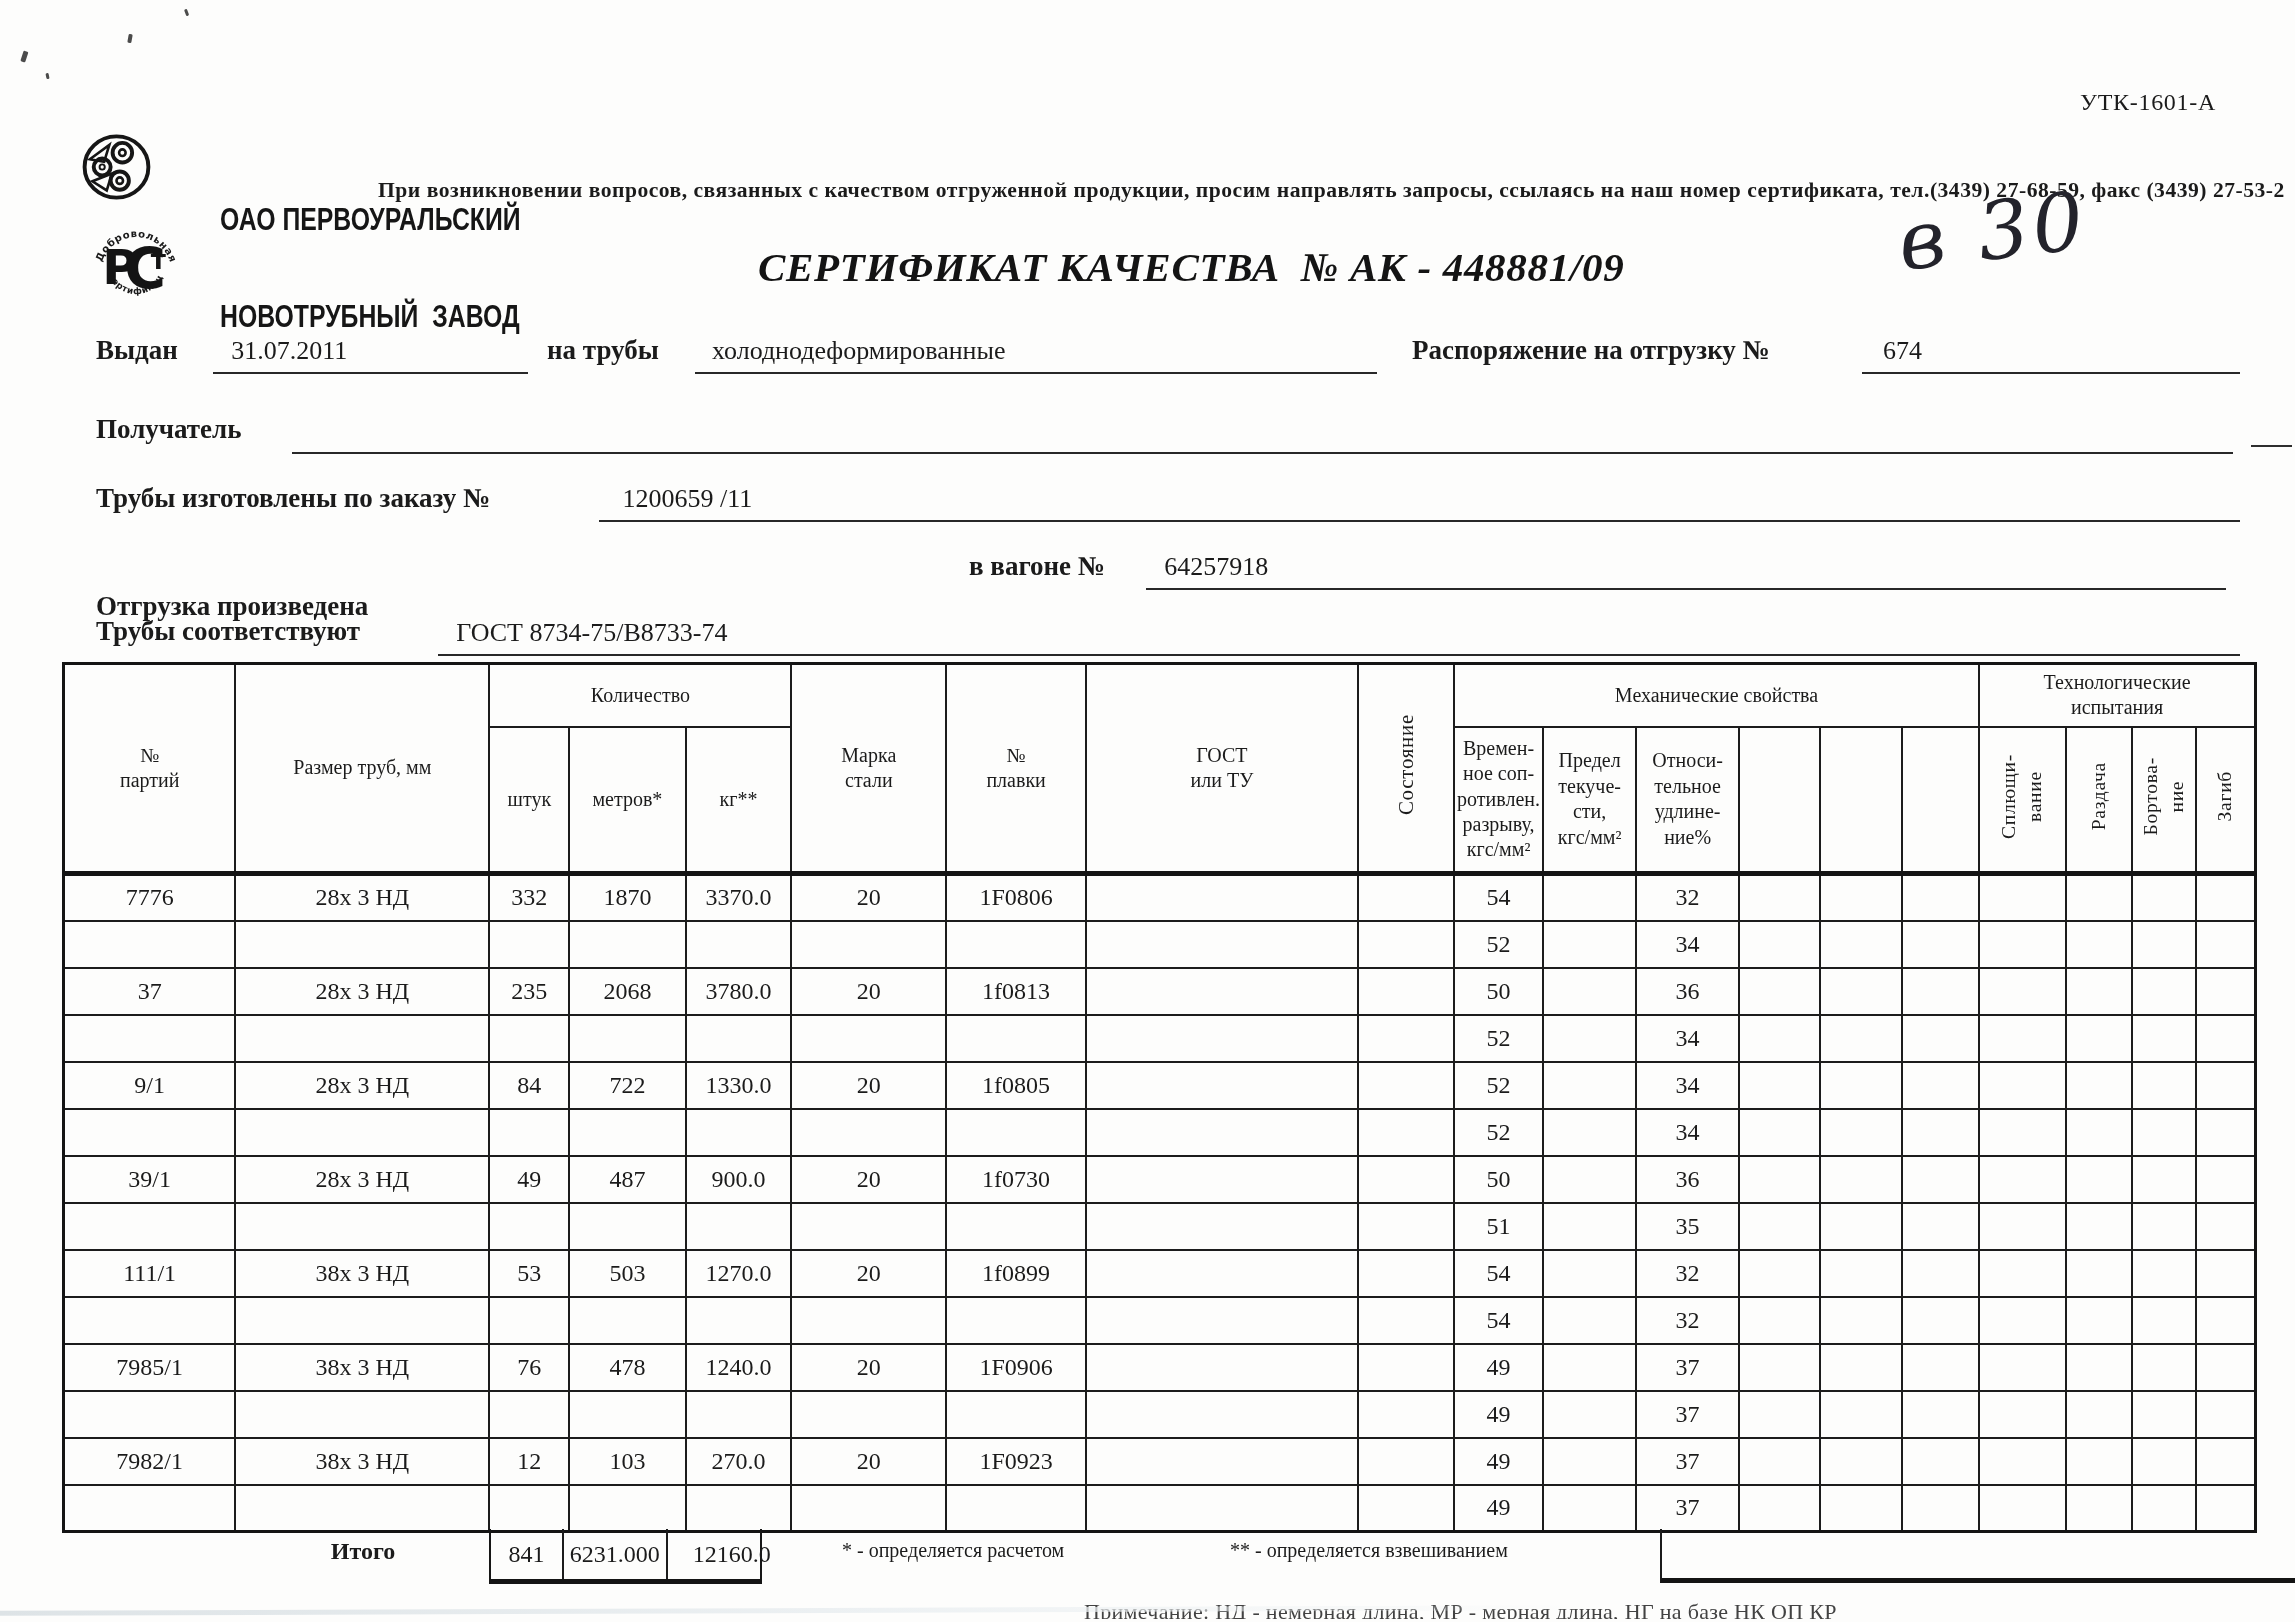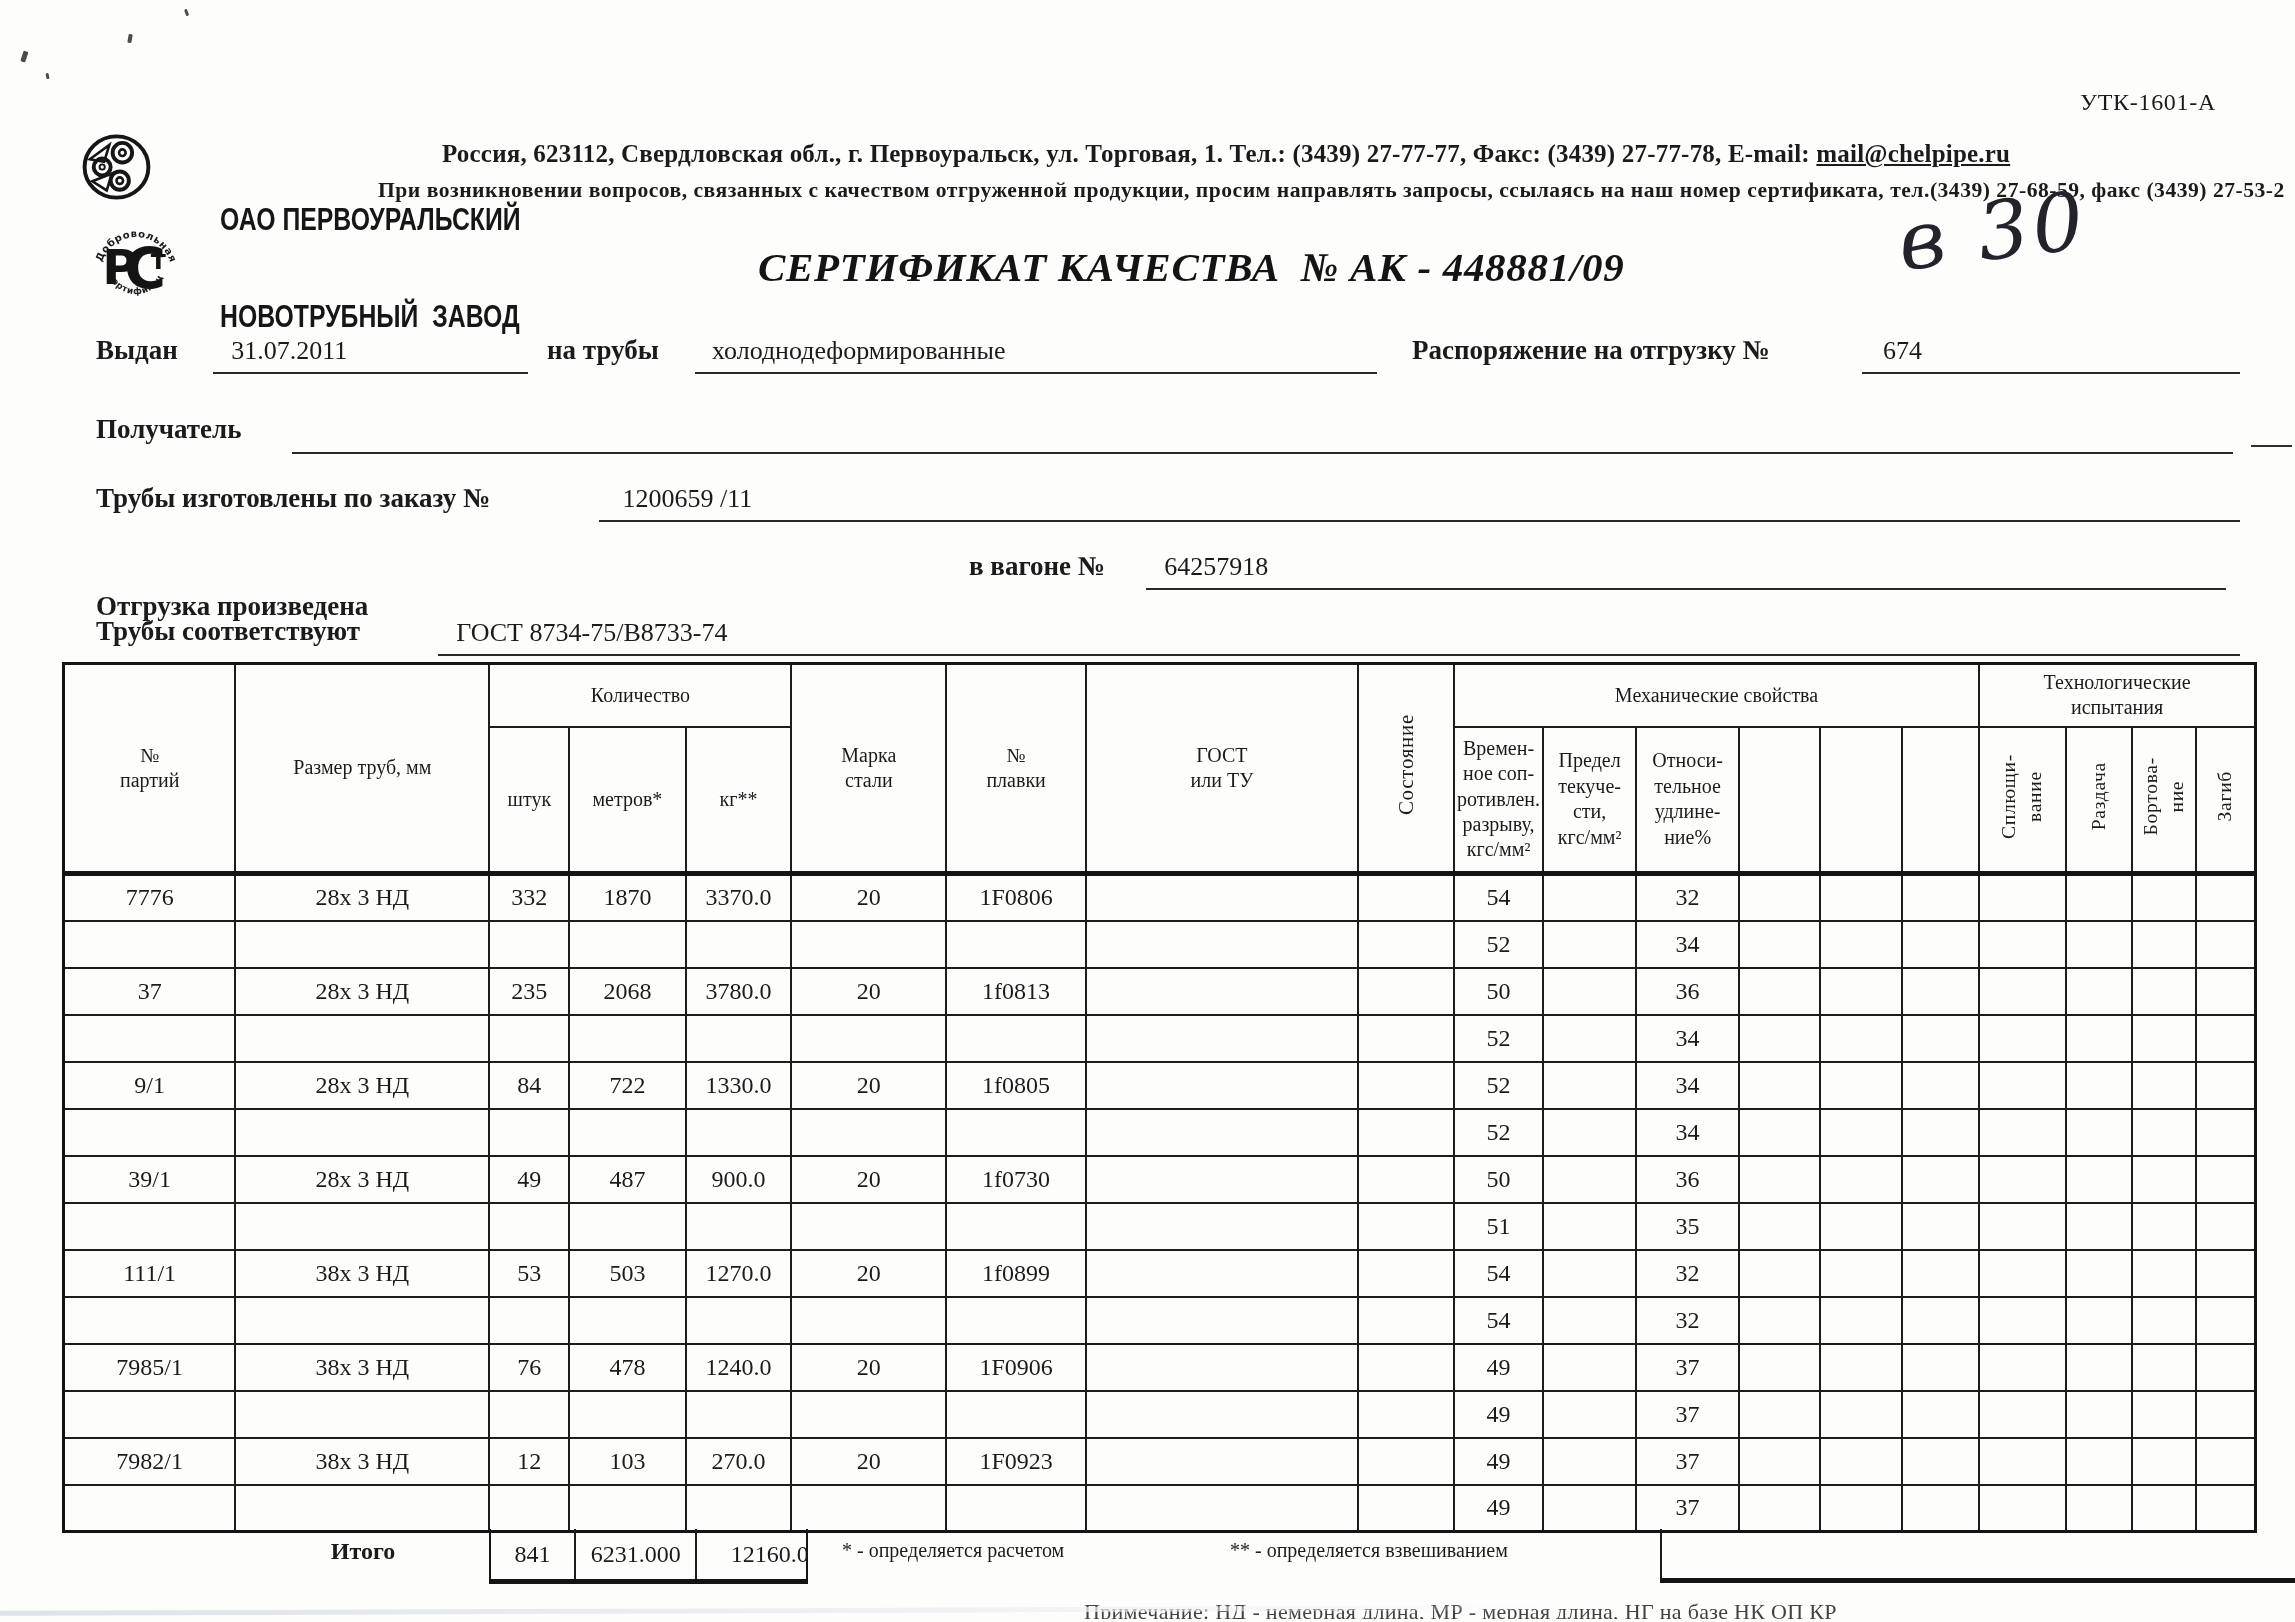--- a/index.html
+++ b/index.html
@@ -97,23 +97,20 @@
       <polygon points="12,40 42,18 34,44" fill="none" stroke="#161616" stroke-width="4"></polygon>
       <polygon points="16,74 46,62 38,88" fill="none" stroke="#161616" stroke-width="4"></polygon>
     </svg>
   </div>
 
   <div class="abs company-name" style="left:220px;top:140px;">
     <div>ОАО ПЕРВОУРАЛЬСКИЙ</div>
     <div>НОВОТРУБНЫЙ  ЗАВОД</div>
   </div>
 
-  <div class="abs addr1" style="left:442px;top:140px;">
-    <span>Россия, 623112, Свердловская обл., г. Первоуральск, ул. Торговая, 1. Тел.: (3439) 27-77-77, Факс: (3439) 27-77-78,  E-mail: </span><span class="email">mail@chelpipe.ru</span>
-  </div>
   <div class="abs addr2" style="left:378px;top:178px;">При возникновении вопросов, связанных с качеством отгруженной продукции, просим направлять запросы, ссылаясь на наш номер сертификата, тел.(3439) 27-68-59, факс (3439) 27-53-2</div>
 
   <div class="abs" style="left:90px;top:220px;width:92px;height:89px;">
     <svg width="92" height="89" viewBox="0 0 150 150">
       <defs>
         <path id="arcTop" d="M 16,78 A 60,60 0 0 1 134,78" fill="none"></path>
         <path id="arcBot" d="M 28,92 A 50,50 0 0 0 122,92" fill="none"></path>
       </defs>
       <text font-family="DejaVu Sans, sans-serif" font-size="17" font-weight="bold" fill="#1a1a1a" letter-spacing="1">
         <textPath href="#arcTop" startOffset="4%"><tspan>Добровольная</tspan></textPath>
@@ -513,21 +510,21 @@
           <td></td>
           <td></td>
           <td></td>
           <td></td>
           <td></td>
         </tr>
       </tbody>
   </table>
 
   <div class="abs totals-label" style="left:281px;top:1538px;width:164px;text-align:center;">Итого</div>
-  <div class="abs totals-box" style="left:489px;top:1529px;width:319px;height:55px;">
+  <div class="abs totals-box" style="left:489px;top:1529px;width:273px;height:55px;">
     <div class="cell" style="width:26.4%;">841</div>
     <div class="cell" style="width:38.5%;">6231.000</div>
     <div class="cell" style="width:35.1%;padding-left:36px;">12160.0</div>
   </div>
   <div class="abs footnote" style="left:818px;top:1539px;">* - определяется расчетом</div>
   <div class="abs footnote" style="left:1206px;top:1539px;">** - определяется взвешиванием</div>
   <div class="abs note-box" style="left:1660px;top:1529px;width:635px;height:54px;"></div>
 
   <div class="abs clipped-note" style="left:1084px;top:1599px;width:1211px;">Примечание: НД - немерная длина,  МР - мерная длина,  НГ    на базе    НК            ОП                    КР</div>
 

